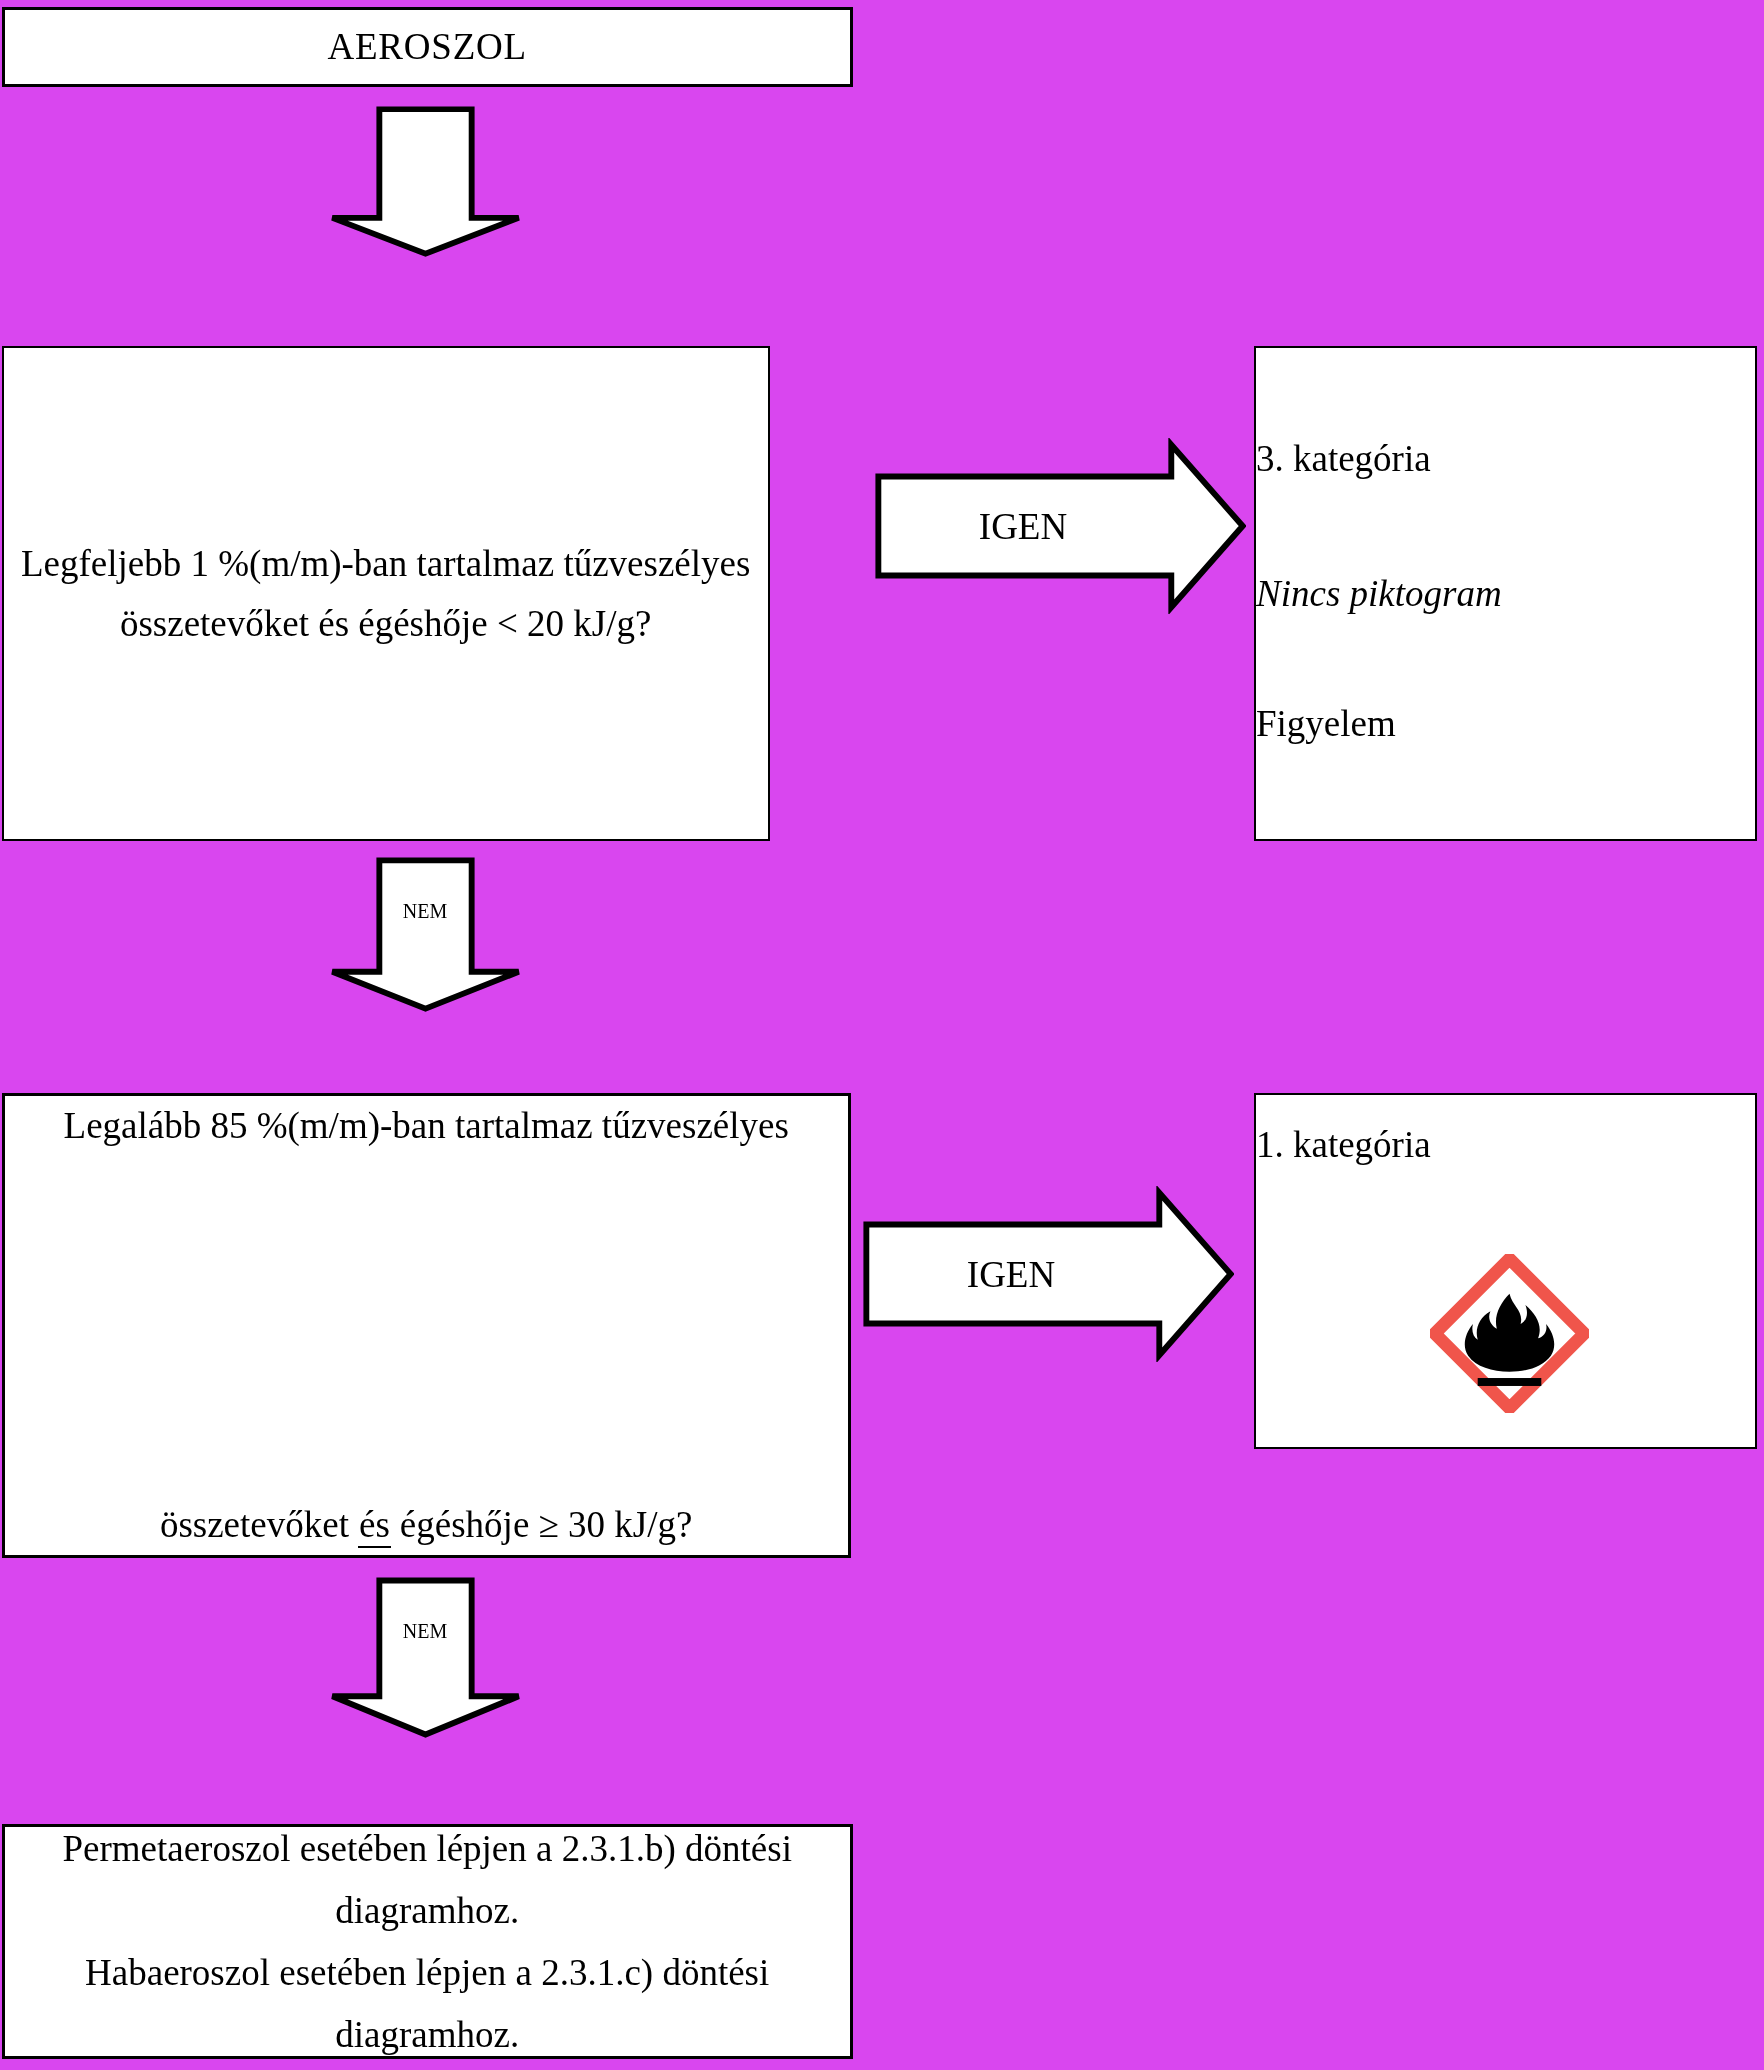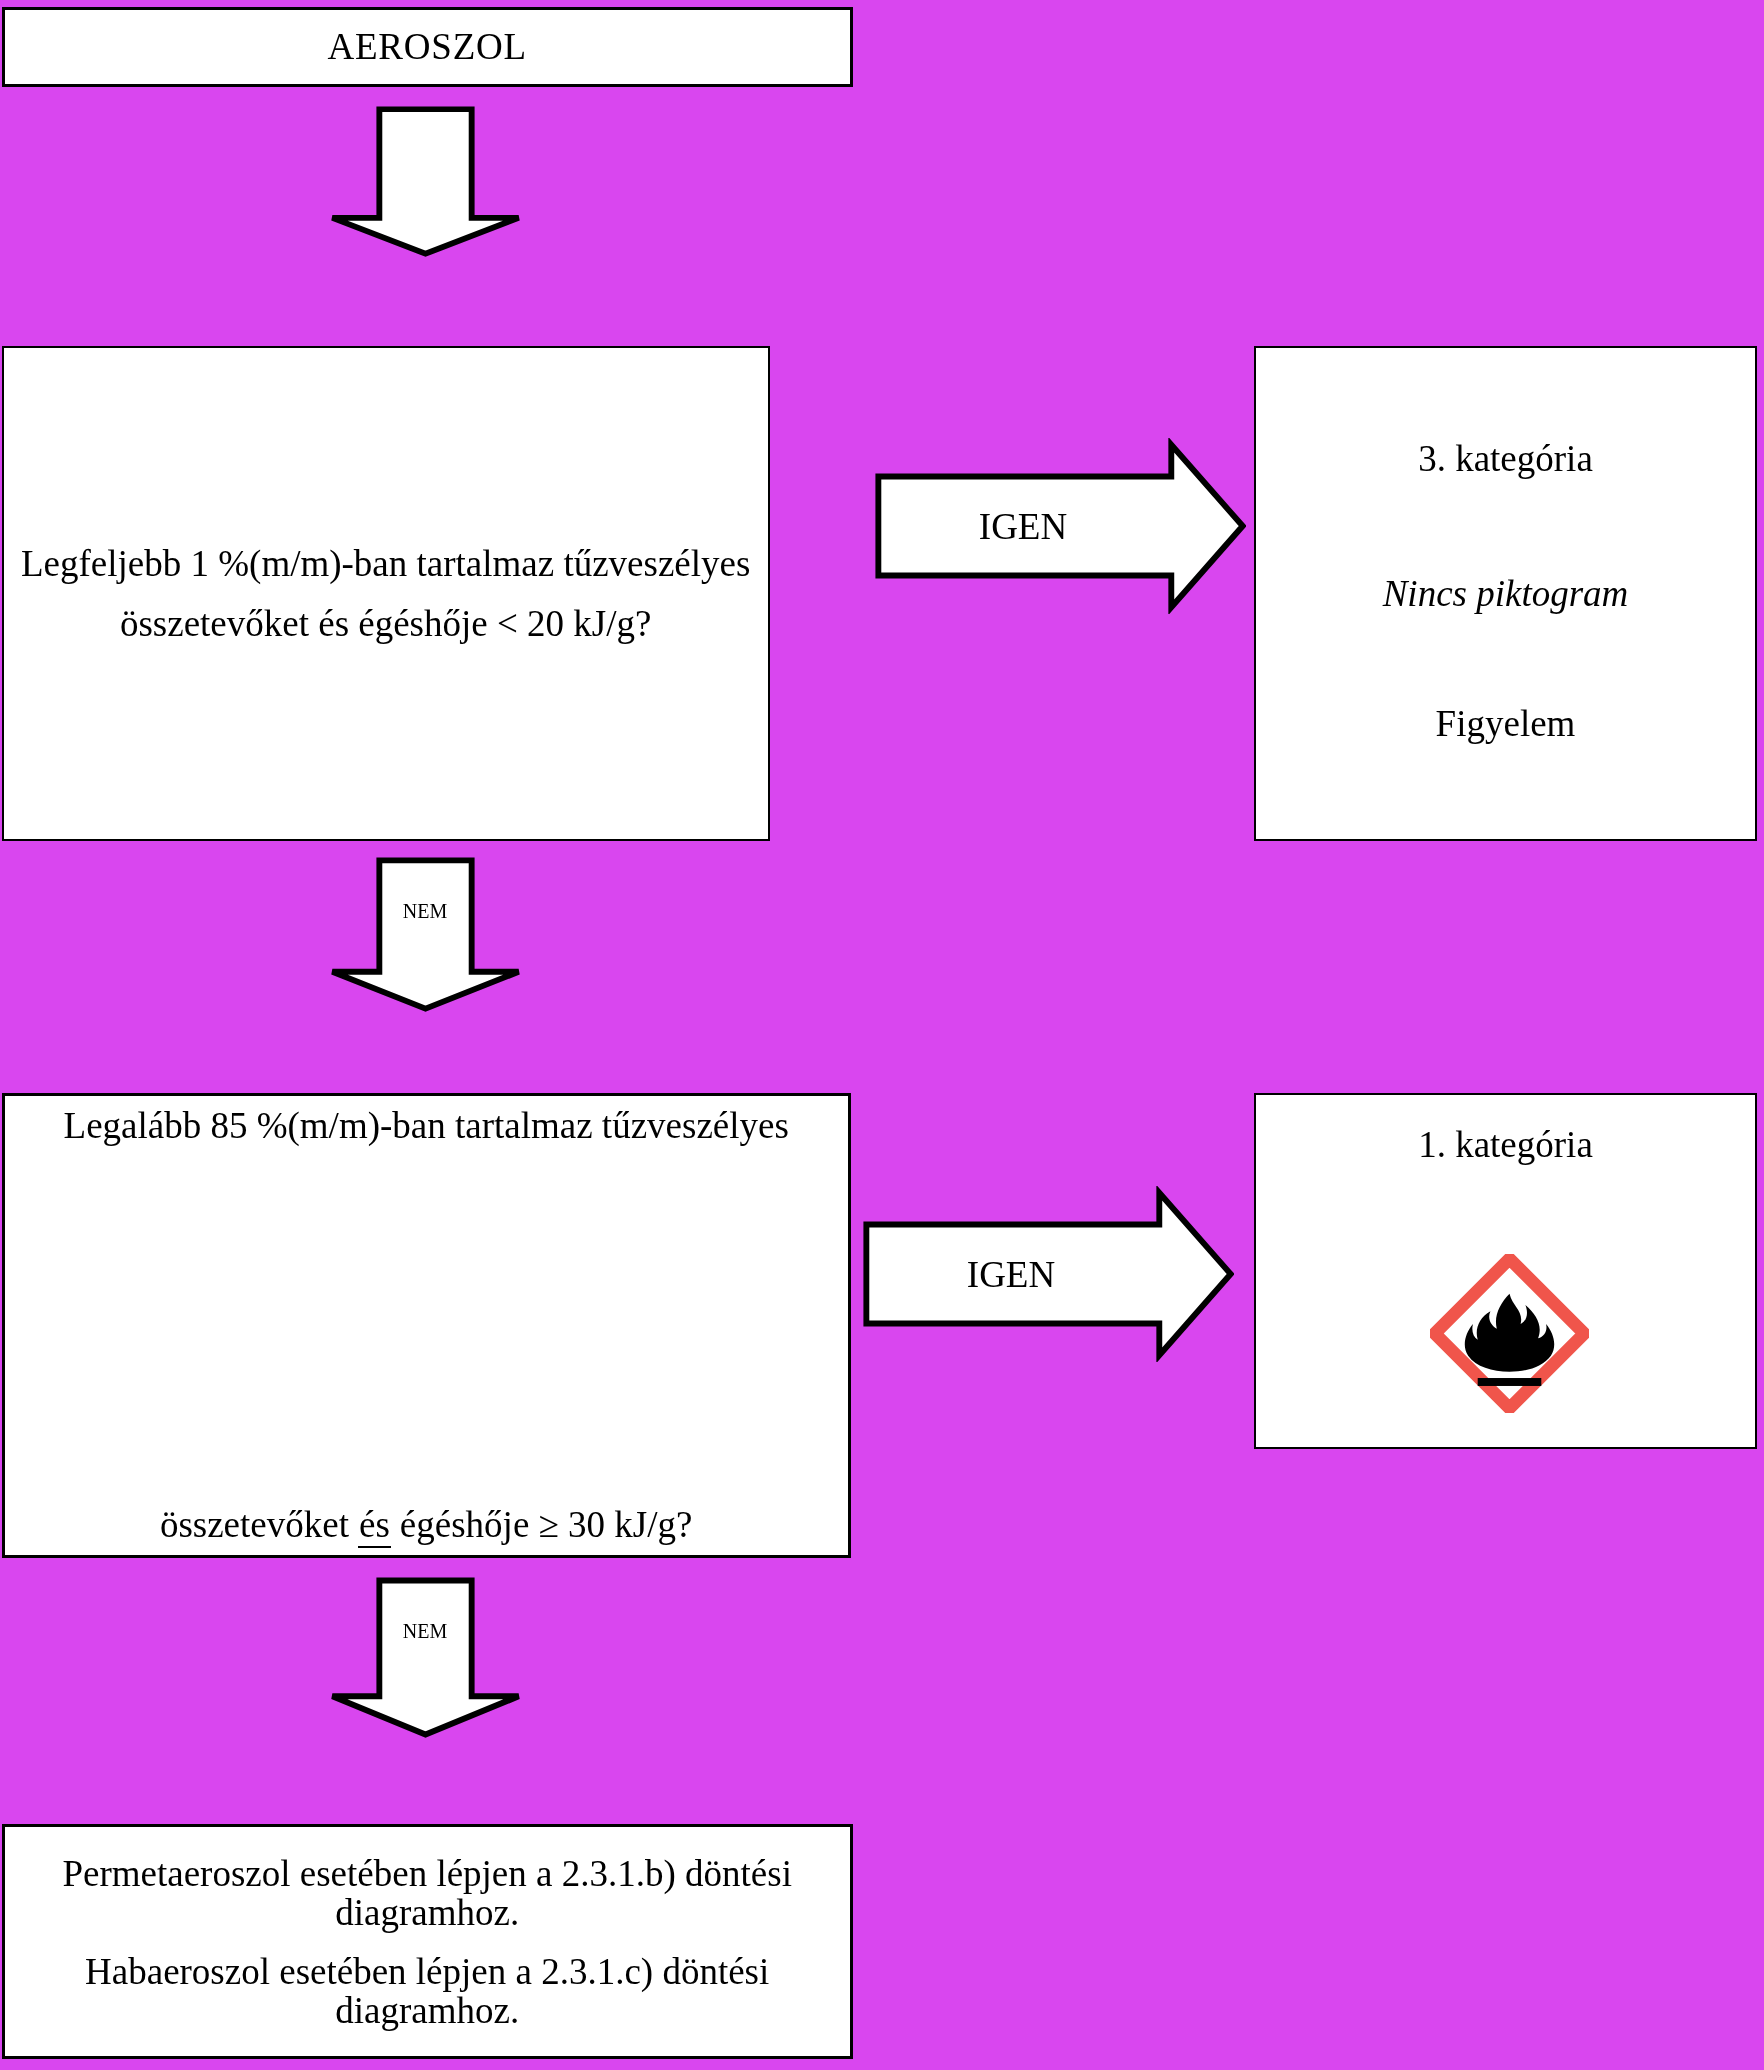--- a/index.html
+++ b/index.html
@@ -26,26 +26,26 @@
   .start-label{font-size:37px;letter-spacing:0.8px;}
   .arrow{position:absolute;}
   .arrow svg{display:block;width:100%;height:100%;}
   .arrow-label{
     position:absolute;display:flex;align-items:center;justify-content:center;
     font-size:37px;
   }
   .nem-label{font-size:20px;}
   .cat-line{
     position:absolute;left:0;width:100%;
-    text-align:center;font-size:37px;line-height:50px;
+    text-align:left;font-size:37px;line-height:50px;
   }
   .italic{font-style:italic;}
   .underline-es{border-bottom:2.5px solid #000;padding:0 0.8px 0.8px 0.8px;}
   .pictogram{position:absolute;width:159px;height:159px;}
-  .final-para{font-size:37px;line-height:39px;max-width:806px;}
+  .final-para{font-size:37px;line-height:62px;max-width:806px;}
   .final-gap{height:20px;}
 </style>
 </head>
 <body>
 
 <div id="canvas">
 
   <div class="box center-flex" style="left:1.7px;top:6.7px;width:851px;height:80px;">
     <div class="start-label">AEROSZOL</div>
   </div>

